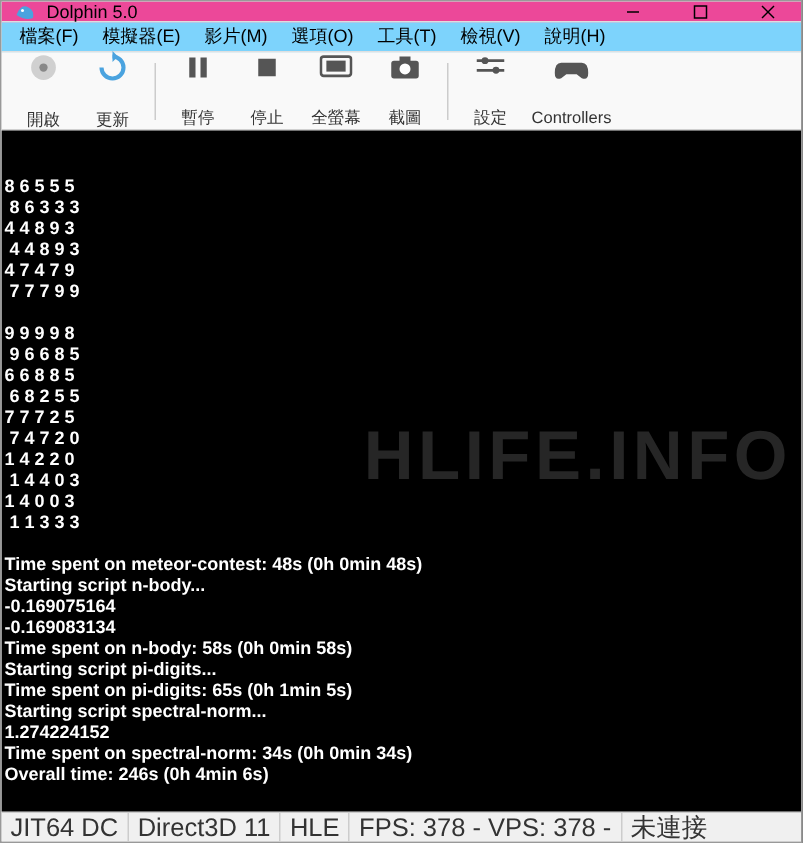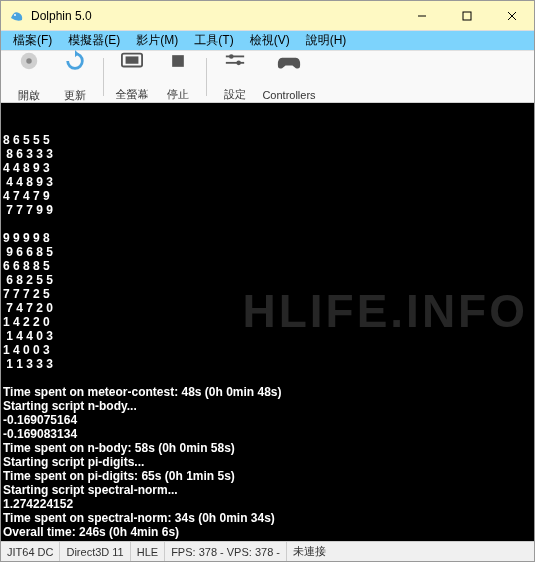--- a/index.html
+++ b/index.html
@@ -1,29 +1,29 @@
 <!DOCTYPE html>
 <html><head>
 <meta charset="utf-8">
 <style>
 * { margin: 0; padding: 0; box-sizing: border-box; font-family: "Segoe UI", Tahoma, sans-serif; }
 body { background: #f0f0f0; width: 535px; height: 562px; overflow: hidden; display: flex; flex-direction: column; border: 1px solid #999; }
-.titlebar { height: 30px; background: #fef9c3; display: flex; align-items: center; padding: 0 0 0 8px; border-bottom: 1px solid #ddd; }
+.titlebar { height: 14px; background: #ec4899; display: flex; align-items: center; padding: 0 0 0 8px; border-bottom: 1px solid #ddd; }
 .titlebar .app-icon { width: 16px; height: 16px; margin-right: 6px; }
 .titlebar .title { font-size: 12px; flex: 1; color: #000; }
 .titlebar .winbtn { width: 45px; height: 29px; display: flex; align-items: center; justify-content: center; font-size: 11px; color: #000; }
 .menubar { height: 20px; background: #7dd3fc; display: flex; align-items: center; padding: 0 4px; font-size: 12px; border-bottom: 1px solid #e0e0e0; }
 .menubar .menu-item { padding: 2px 8px; }
 .toolbar { height: 52px; background: #f9f9f9; display: flex; align-items: center; padding: 0 6px; border-bottom: 1px solid #d0d0d0; gap: 2px; }
 .toolbtn { display: flex; flex-direction: column; align-items: center; justify-content: center; width: 44px; height: 48px; font-size: 11px; color: #333; gap: 16px; }
 .toolbtn .icon { width: 24px; height: 24px; display: flex; align-items: center; justify-content: center; color: #555; }
 .toolbar .sep { width: 1px; height: 38px; background: #ccc; margin: 0 4px; }
 .console { flex: 1; background: #000; color: #fff; font-family: "Courier New", monospace; font-size: 12px; line-height: 14px; padding: 2px 0 2px 2px; white-space: pre; overflow: hidden; font-weight: bold; position: relative; }
 .watermark { position: absolute; right: 6px; top: 46%; font-size: 46px; color: rgba(70,70,70,0.55); letter-spacing: 3px; font-family: Arial, sans-serif; font-weight: bold; pointer-events: none; }
-.statusbar { height: 20px; background: #f0f0f0; border-top: 1px solid #ccc; display: flex; align-items: center; font-size: 11px; color: #333; }
+.statusbar { height: 20px; background: #f0f0f0; border-top: 1px solid #ccc; display: flex; align-items: center; font-size: 17px; color: #333; }
 .statusbar .seg { padding: 0 6px; border-right: 1px solid #ccc; height: 100%; display: flex; align-items: center; }
 .statusbar .seg:last-child { border-right: none; }
 </style>
 </head>
 <body>
 
 <div class="titlebar">
   <span class="app-icon">
     <svg viewBox="0 0 16 16" width="16" height="16">
         <path d="M2 10 Q5 2 10 5 Q14 7 13 12 Q8 14 2 10 Z" fill="#4aa3df"></path>
@@ -46,20 +46,21 @@
         <line x1="1" y1="1" x2="9" y2="9" stroke="#000" stroke-width="1"></line>
         <line x1="9" y1="1" x2="1" y2="9" stroke="#000" stroke-width="1"></line>
       </svg>
     </div>
 </div>
 
 <div class="menubar">
   <div class="menu-item">檔案(F)</div>
   <div class="menu-item">模擬器(E)</div>
   <div class="menu-item">影片(M)</div>
+  <div class="menu-item">選項(O)</div>
   <div class="menu-item">工具(T)</div>
   <div class="menu-item">檢視(V)</div>
   <div class="menu-item">說明(H)</div>
 </div>
 
 <div class="toolbar">
   <div class="toolbtn">
     <span class="icon">
         <svg width="22" height="22" viewBox="0 0 24 24">
           <circle cx="12" cy="12" r="9" fill="#d0d0d0"></circle>
@@ -73,34 +74,53 @@
         <svg width="22" height="22" viewBox="0 0 24 24">
           <path d="M12 4 A8 8 0 1 1 4 12" fill="none" stroke="#4aa3df" stroke-width="3"></path>
           <path d="M12 0 L16 4 L12 8 Z" fill="#4aa3df"></path>
         </svg>
       </span>
     <span>更新</span>
   </div>
   <div class="sep"></div>
   <div class="toolbtn">
     <span class="icon">
+        <svg width="20" height="20" viewBox="0 0 24 24">
+          <rect x="5" y="4" width="5" height="16" fill="#555"></rect>
+          <rect x="14" y="4" width="5" height="16" fill="#555"></rect>
+        </svg>
+      </span>
+    <span>暫停</span>
+  </div>
+  <div class="toolbtn">
+    <span class="icon">
+        <svg width="20" height="20" viewBox="0 0 24 24">
+          <rect x="5" y="5" width="14" height="14" fill="#555"></rect>
+        </svg>
+      </span>
+    <span>停止</span>
+  </div>
+  <div class="toolbtn">
+    <span class="icon">
         <svg width="22" height="20" viewBox="0 0 24 20">
           <rect x="1" y="2" width="22" height="14" rx="2" fill="none" stroke="#555" stroke-width="2"></rect>
           <rect x="5" y="5" width="14" height="8" fill="#555"></rect>
         </svg>
       </span>
     <span>全螢幕</span>
   </div>
   <div class="toolbtn">
     <span class="icon">
-        <svg width="20" height="20" viewBox="0 0 24 24">
-          <rect x="5" y="5" width="14" height="14" fill="#555"></rect>
+        <svg width="22" height="20" viewBox="0 0 24 20">
+          <rect x="2" y="5" width="20" height="13" rx="2" fill="#555"></rect>
+          <rect x="8" y="2" width="8" height="4" fill="#555"></rect>
+          <circle cx="12" cy="11" r="4" fill="#fff"></circle>
         </svg>
       </span>
-    <span>停止</span>
+    <span>截圖</span>
   </div>
   <div class="sep"></div>
   <div class="toolbtn">
     <span class="icon">
         <svg width="22" height="20" viewBox="0 0 24 20">
           <line x1="2" y1="5" x2="22" y2="5" stroke="#555" stroke-width="2"></line>
           <circle cx="8" cy="5" r="2.5" fill="#555"></circle>
           <line x1="2" y1="12" x2="22" y2="12" stroke="#555" stroke-width="2"></line>
           <circle cx="16" cy="12" r="2.5" fill="#555"></circle>
         </svg>

